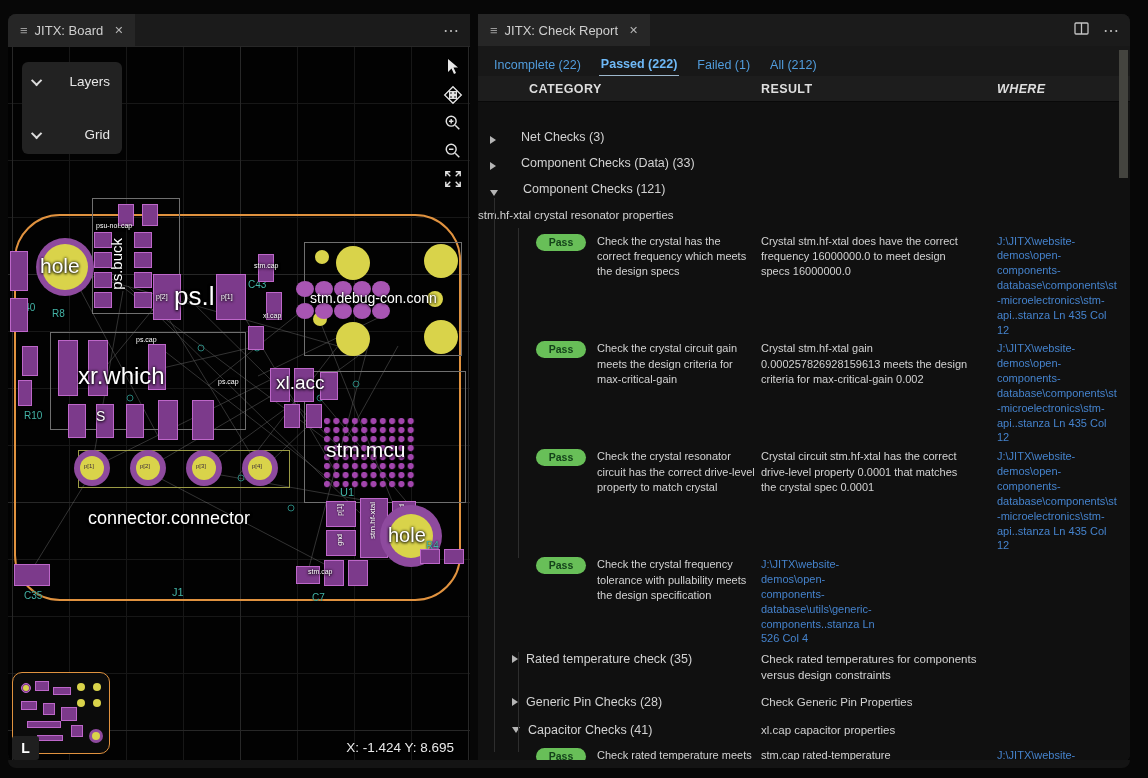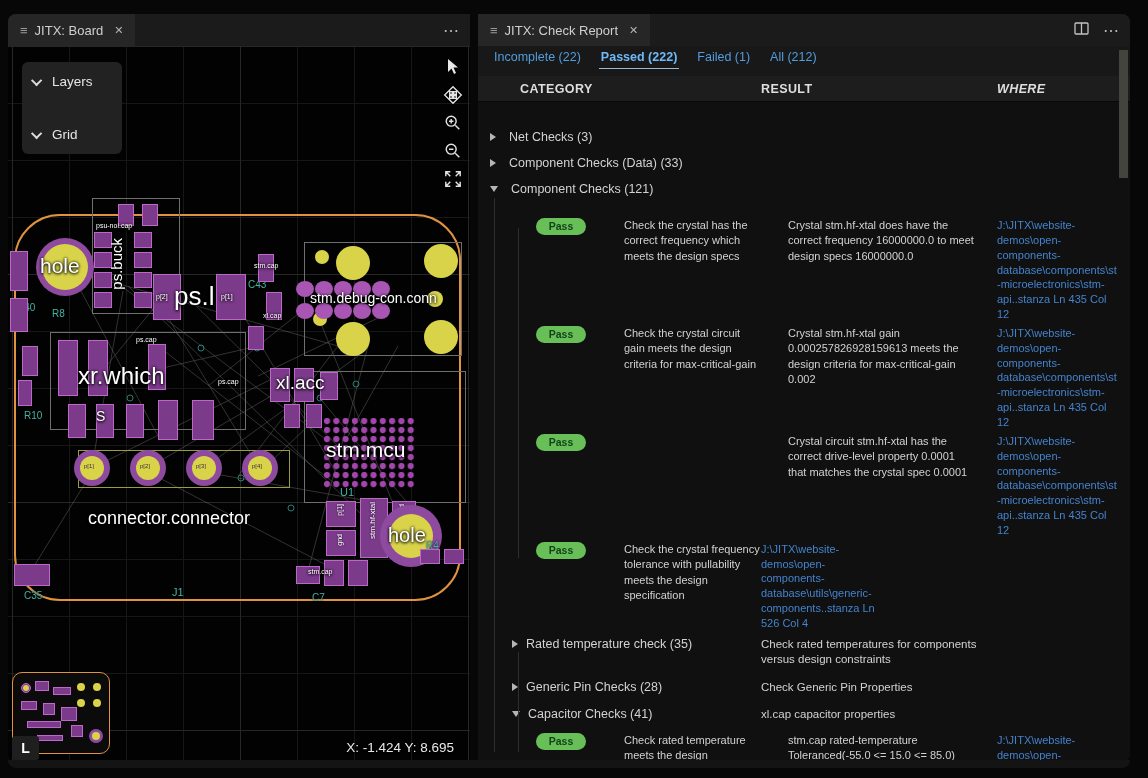--- a/index.html
+++ b/index.html
@@ -34,57 +34,57 @@
   .ref { position:absolute; color:#43b3a6; font-size:10px; text-shadow:0 0 2px #000; white-space:nowrap; }
   .tiny { font-size:7px; }
   .bga { position:absolute; left:316px; top:372px; width:92px; height:70px;
     background-image:radial-gradient(circle at 3px 3px, #a245ad 2.6px, rgba(162,69,173,.25) 3.4px, transparent 4px);
     background-size:9.3px 9px; }
   .silk { position:absolute; border:1px solid #6f6f6f; }
   .olive { position:absolute; border:1px solid #9b9b45; }
 
   
   #layers-box { position:absolute; left:14px; top:16px; width:100px; height:92px; background:#222222; border-radius:6px; padding:12px 12px; display:flex; flex-direction:column; justify-content:space-between; z-index:30; }
-  .lrow { display:flex; align-items:center; gap:10px; color:#e6e6e6; font-size:13.5px; cursor:pointer; }
+  .lrow { display:flex; align-items:center; gap:10px; color:#e6e6e6; font-size:13.5px; cursor:pointer;justify-content:space-between; }
   .chev { width:8px; height:8px; border-left:2px solid #dcdcdc; border-bottom:2px solid #dcdcdc; transform:rotate(-45deg) translateY(-2px); }
 
   
   #board-toolbar { position:absolute; right:4px; top:8px; display:flex; flex-direction:column; gap:3px; z-index:30; }
   .tbtn { width:26px; height:25px; display:flex; align-items:center; justify-content:center; cursor:pointer; }
   .tbtn svg { stroke:#e2e2e2; fill:none; stroke-width:1.6; }
 
   
   #minimap { position:absolute; left:4px; top:626px; width:98px; height:82px; background:#0b0b0b; border:1px solid #e0923f; border-radius:10px; z-index:25; overflow:hidden; }
   .mm { position:absolute; }
   #origin-box { position:absolute; left:4px; top:690px; width:27px; height:24px; background:#1f1f1f; border-radius:3px; color:#fff; font-size:14px; font-weight:bold; display:flex; align-items:center; justify-content:center; z-index:26; }
   #coords { position:absolute; right:16px; top:694px; color:#e9e9e9; font-size:13.5px; text-shadow:0 1px 2px #000; z-index:25; }
 
   svg.overlay { position:absolute; left:0; top:0; pointer-events:none; }
 
   
-  #filters { height:30px; display:flex; align-items:flex-start; gap:16px; padding:0 14px; background:#181818; }
+  #filters { height:30px; display:flex; align-items:flex-end; gap:16px; padding:0 14px; background:#181818; }
   .ftab { color:#519ddd; font-size:12.5px; cursor:pointer; padding:4px 2px; }
   .ftab.active { color:#6fb9f7; font-weight:bold; border-bottom:1px solid #9db7cc; }
   #thead { height:26px; background:#1d1d1d; border-bottom:1px solid #090909; display:grid; grid-template-columns:283px 236px auto; align-items:center; color:#dedede; font-size:12.5px; font-weight:bold; letter-spacing:.4px; }
-  #thead .h1 { padding-left:42px; } #thead .h3 { padding-left:0px;font-style:italic; }
+  #thead .h1 { padding-left:42px;margin-left:9px; } #thead .h3 { padding-left:0px;font-style:italic; }
   #tbody { position:relative; height:660px; background:#101010; overflow:hidden; padding-top:22px; }
 
   .crow { display:grid; grid-template-columns:283px 236px auto; align-items:start; color:#d2d2d2; }
   .crow.section { padding:6px 0; font-size:12.5px; }
-  .cat1 { display:flex; align-items:center; gap:13px; padding-left:12px; }
+  .cat1 { display:flex; align-items:flex-end; gap:25px; padding-left:12px; }
   .cat2 { display:flex; align-items:center; gap:8px; padding-left:34px; }
   .secres { font-size:11.5px; line-height:1.35; padding-right:20px; }
   .arr-r { width:0; height:0; border-left:6px solid #b5b5b5; border-top:4px solid transparent; border-bottom:4px solid transparent; cursor:pointer; flex:none; }
   .arr-d { width:0; height:0; border-top:6px solid #b5b5b5; border-left:4px solid transparent; border-right:4px solid transparent; cursor:pointer; flex:none; }
 
   .crow.check { min-height:82px; padding-top:4px; }
   .ccell { display:flex; align-items:flex-start; gap:11px; padding-left:58px; }
   .badge { flex:none; width:50px; height:17px; border-radius:9px; background:#68bf58; color:#14431a; font-size:10.5px; font-weight:bold; text-align:center; line-height:17px; }
-  .ctext { font-size:11px; line-height:1.4; width:160px;margin-left:27px; }
-  .rtext { font-size:11px; line-height:1.4; padding-right:22px;margin-left:27px; }
+  .ctext { font-size:11px; line-height:1.4; width:160px; }
+  .rtext { font-size:11px; line-height:1.4; padding-right:22px; }
   .where { font-size:11px; line-height:1.35; color:#4583cd; width:122px; word-wrap:break-word; overflow-wrap:break-word; text-decoration:none; display:block; cursor:pointer; }
   .guide { position:absolute; width:1px; background:#2e2e2e; }
   #scroll-thumb { position:absolute; right:2px; top:36px; width:9px; height:128px; background:#44443f; z-index:40; cursor:pointer; }
   .split-icon svg { stroke:#c4c4c4; fill:none; stroke-width:1.3; }
 </style>
 </head>
 <body>
 
 <div class="panel" id="left-group">
   <div class="tabbar">
@@ -404,20 +404,21 @@
     <div class="crow section">
       <div class="cat1">
           <span class="arr-d"></span>
         <span>Component Checks (121)</span>
         </div>
       <div></div>
         <div></div>
     </div>
 
     <div class="crow section">
+      <div class="secres">stm.hf-xtal crystal resonator properties</div>
       <div></div>
     </div>
 
     <div class="crow check">
       <div class="ccell">
         <span class="badge">Pass</span>
         <span class="ctext">Check the crystal has the correct frequency which meets the design specs</span>
       </div>
       <div class="rtext">Crystal stm.hf-xtal does have the correct frequency 16000000.0 to meet design specs 16000000.0</div>
       <a class="where">J:\JITX\website-demos\open-components-database\components\st-microelectronics\stm-api..stanza Ln 435 Col 12</a>
@@ -428,20 +429,21 @@
         <span class="badge">Pass</span>
         <span class="ctext">Check the crystal circuit gain meets the design criteria for max-critical-gain</span>
       </div>
       <div class="rtext">Crystal stm.hf-xtal gain 0.000257826928159613 meets the design criteria for max-critical-gain 0.002</div>
       <a class="where">J:\JITX\website-demos\open-components-database\components\st-microelectronics\stm-api..stanza Ln 435 Col 12</a>
     </div>
 
     <div class="crow check">
       <div class="ccell">
         <span class="badge">Pass</span>
+        <span class="ctext">Check the crystal resonator circuit has the correct drive-level property to match crystal</span>
       </div>
       <div class="rtext">Crystal circuit stm.hf-xtal has the correct drive-level property 0.0001 that matches the crystal spec 0.0001</div>
       <a class="where">J:\JITX\website-demos\open-components-database\components\st-microelectronics\stm-api..stanza Ln 435 Col 12</a>
     </div>
 
     <div class="crow check">
       <div class="ccell">
         <span class="badge">Pass</span>
         <span class="ctext">Check the crystal frequency tolerance with pullability meets the design specification</span>
       </div>

